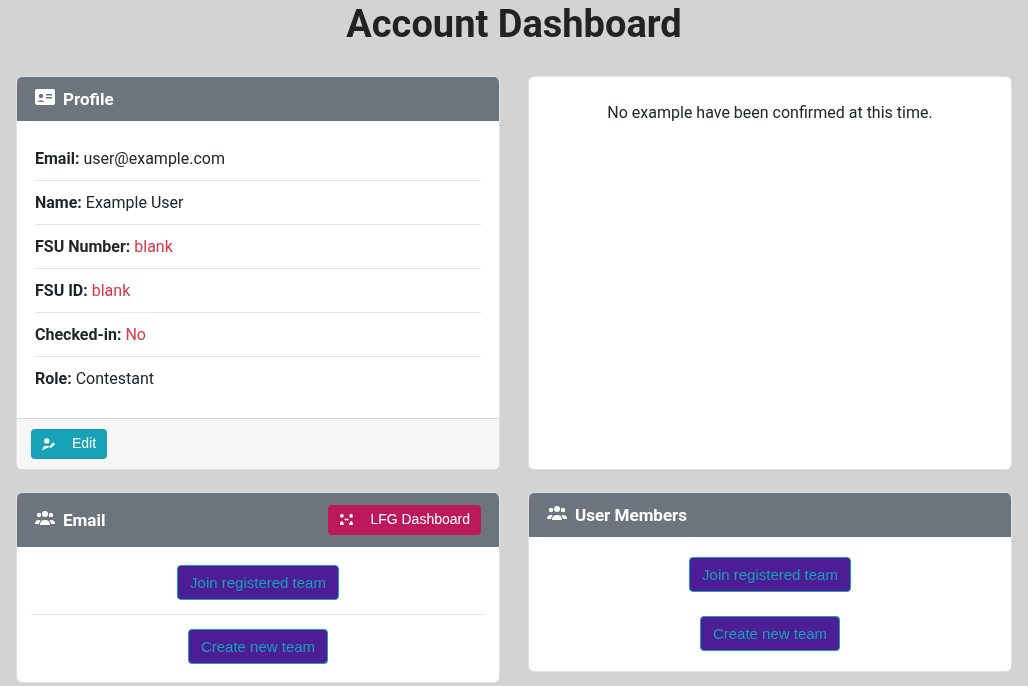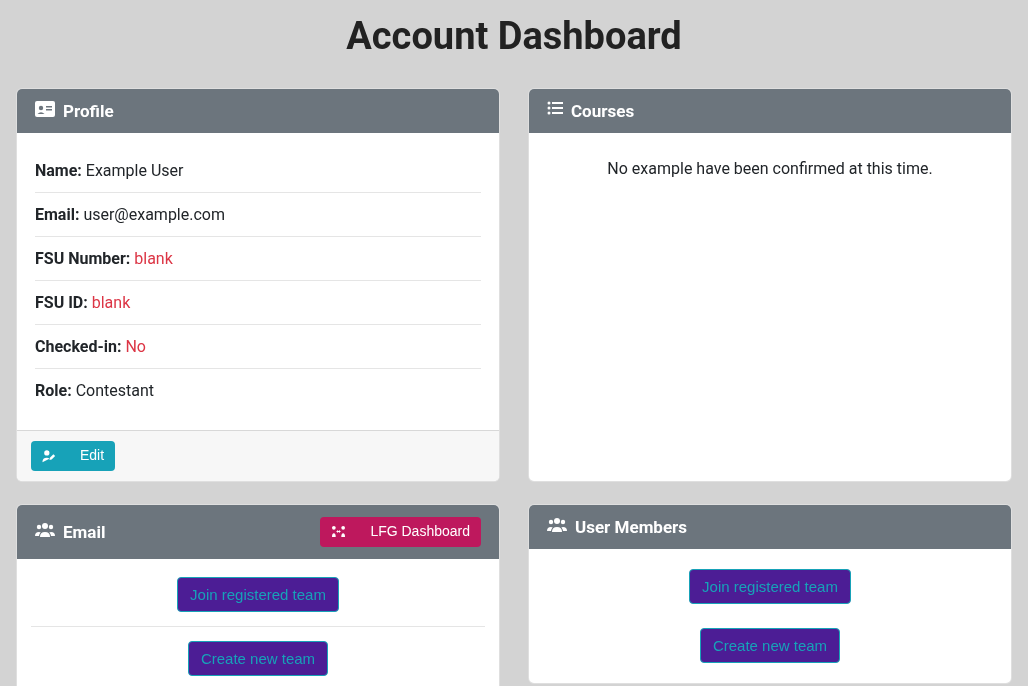--- a/index.html
+++ b/index.html
@@ -12,21 +12,21 @@
   }
   .container {
     width: 1028px;
     margin: 0 auto;
     padding: 0 16px 16px 16px;
   }
   h1.page-title {
     text-align: center;
     font-size: 38px;
     font-weight: 700;
-    margin: 14px 0 30px 0;
+    margin: 2px 0 30px 0;
     color: #222;
   }
   .row {
     display: flex;
     gap: 28px;
   }
   .col {
     flex: 1;
     min-width: 0;
   }
@@ -73,21 +73,21 @@
     font-size: 16px;
   }
   .list-group-item:last-child {
     border-bottom: none;
   }
   .label-strong { font-weight: 700; }
   .text-danger { color: #dc3545; }
   .btn {
     display: inline-flex;
     align-items: center;
-    gap: 24px;
+    gap: 16px;
     border: 1px solid transparent;
     border-radius: 4px;
     padding: 6px 12px;
     font-size: 15px;
     cursor: pointer;
     text-decoration: none;
     line-height: 1.4;
   }
   .btn-sm {
     padding: 4px 10px;
@@ -151,26 +151,26 @@
                   <rect x="11" y="5" width="6" height="1.5" fill="#6c757d"></rect>
                   <rect x="11" y="8" width="6" height="1.5" fill="#6c757d"></rect>
                 </svg>
             </span>
             <span>Profile</span>
           </div>
         </div>
         <div class="card-body">
           <ul class="list-group">
             <li class="list-group-item">
+              <span class="label-strong">Email:</span>
+              <span>user@example.com</span>
+            </li>
+            <li class="list-group-item">
               <span class="label-strong">Name:</span>
               <span>Example User</span>
-            </li>
-            <li class="list-group-item">
-              <span class="label-strong">Email:</span>
-              <span>user@example.com</span>
             </li>
             <li class="list-group-item">
               <span class="label-strong">FSU Number:</span>
               <span class="text-danger">blank</span>
             </li>
             <li class="list-group-item">
               <span class="label-strong">FSU ID:</span>
               <span class="text-danger">blank</span>
             </li>
             <li class="list-group-item">
@@ -236,35 +236,20 @@
               <span>Create new team</span>
             </button>
           </div>
         </div>
       </div>
     </div>
 
     <div class="col">
 
       <div class="card courses-card">
-        <div class="card-header">
-          <div class="title-wrap">
-            <span>
-              <svg width="16" height="14" viewBox="0 0 16 14" fill="currentColor">
-                  <circle cx="2" cy="2" r="1.5"></circle>
-                  <rect x="5" y="1" width="11" height="2"></rect>
-                  <circle cx="2" cy="7" r="1.5"></circle>
-                  <rect x="5" y="6" width="11" height="2"></rect>
-                  <circle cx="2" cy="12" r="1.5"></circle>
-                  <rect x="5" y="11" width="11" height="2"></rect>
-                </svg>
-            </span>
-            <span>Courses</span>
-          </div>
-        </div>
         <div class="card-body">
           <div class="courses-empty">No example have been confirmed at this time.</div>
         </div>
       </div>
 
       <div class="card">
         <div class="card-header">
           <div class="title-wrap">
             <span>
               <svg width="20" height="15" viewBox="0 0 20 15" fill="currentColor">

